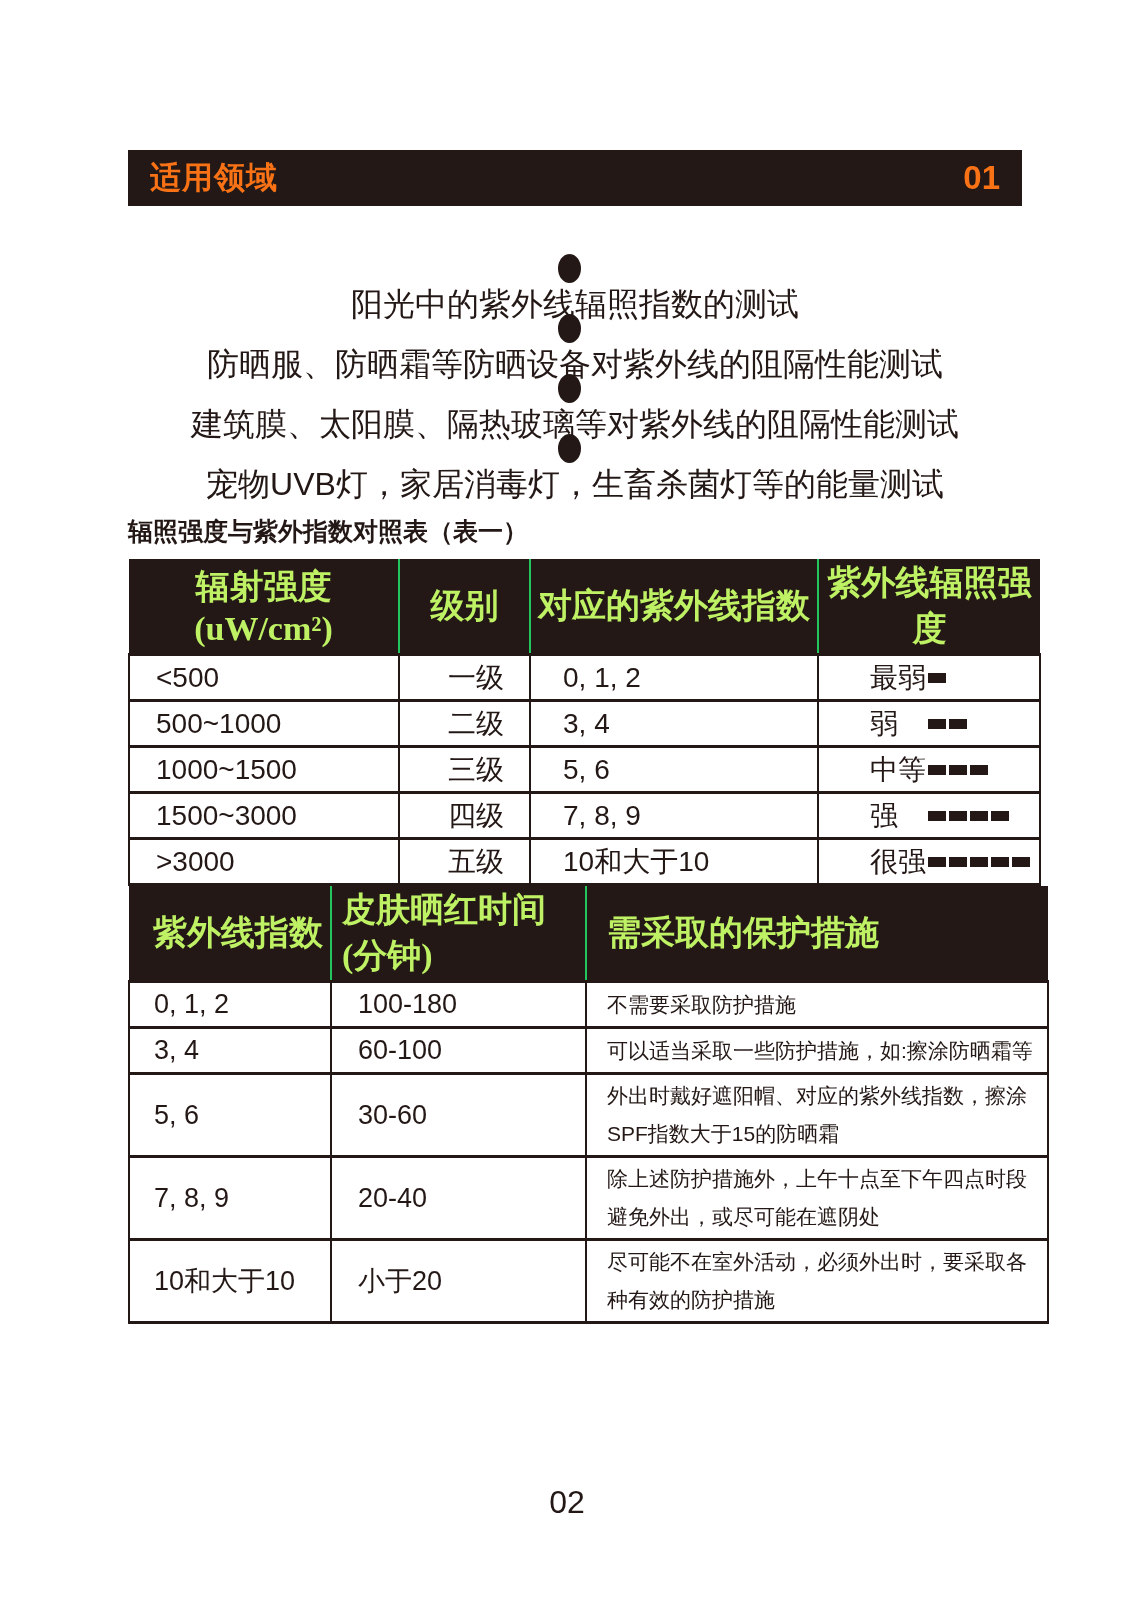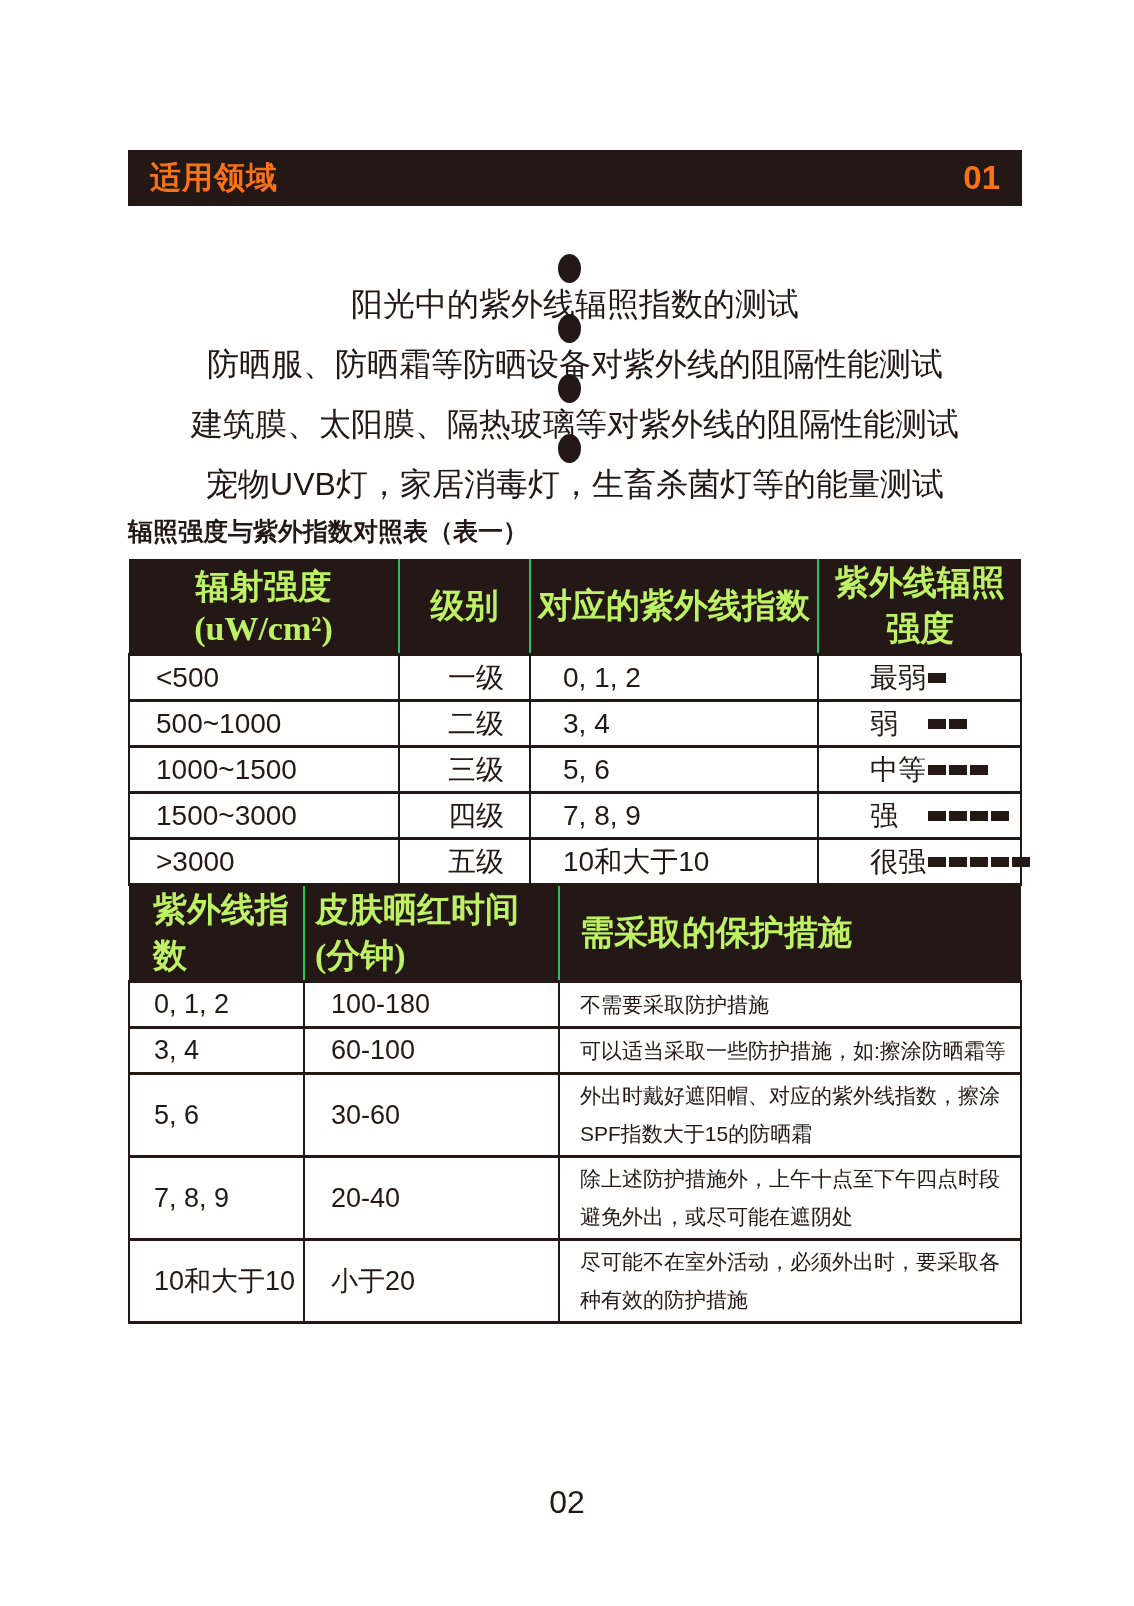--- a/index.html
+++ b/index.html
@@ -38,31 +38,31 @@
     background:#231815;color:#bef264;font-weight:bold;font-size:34px;
     height:56px;border:none;font-family:Liberation Serif, serif;
   }
   th + th{border-left:2px solid #22c55e;}
   td{
     border:2px solid #231815;border-top-width:3px;border-bottom-width:3px;
     font-size:28px;height:46px;vertical-align:middle;padding-left:24px;
   }
 
   
-  .t1 .c1{width:270px;} .t1 .c2{width:131px;} .t1 .c3{width:288px;} .t1 .c4{width:203px;}
+  .t1 .c1{width:270px;} .t1 .c2{width:131px;} .t1 .c3{width:288px;} .t1 .c4{width:222px;}
   .t1 td.c1{text-align:left;padding-left:26px;}
   .t1 td.c2{text-align:center;}
   .t1 td.c3{text-align:left;padding-left:32px;}
   .t1 td.c4{padding-left:40px;}
   .strength{display:flex;align-items:center;}
   .slabel{width:58px;font-size:28px;flex:none;margin-left:11px;}
   .bar{width:18px;height:10px;background:#231815;margin-right:3px;flex:none;display:inline-block;}
 
   
-  .t2 .d1{width:175px;} .t2 .d2{width:255px;} .t2 .d3{width:462px;}
+  .t2 .d1{width:202px;} .t2 .d2{width:255px;} .t2 .d3{width:462px;}
   .t2 th{text-align:left;}
   .t2 th.d1{padding-left:24px;}
   .t2 th.d2{padding-left:10px;}
   .t2 th.d3{padding-left:20px;}
   .t2 td.d1{text-align:left;padding-left:24px;font-size:27px;}
   .t2 td.d2{text-align:left;padding-left:26px;font-size:27px;}
   .t2 td.d3{text-align:left;padding:2px 8px 2px 20px;font-size:21px;line-height:38px;}
 
   
   .footer{

